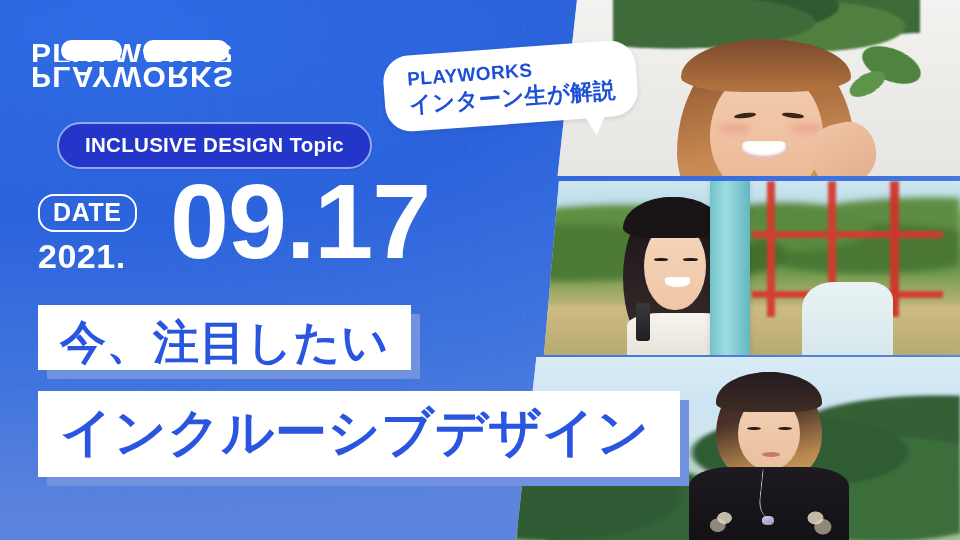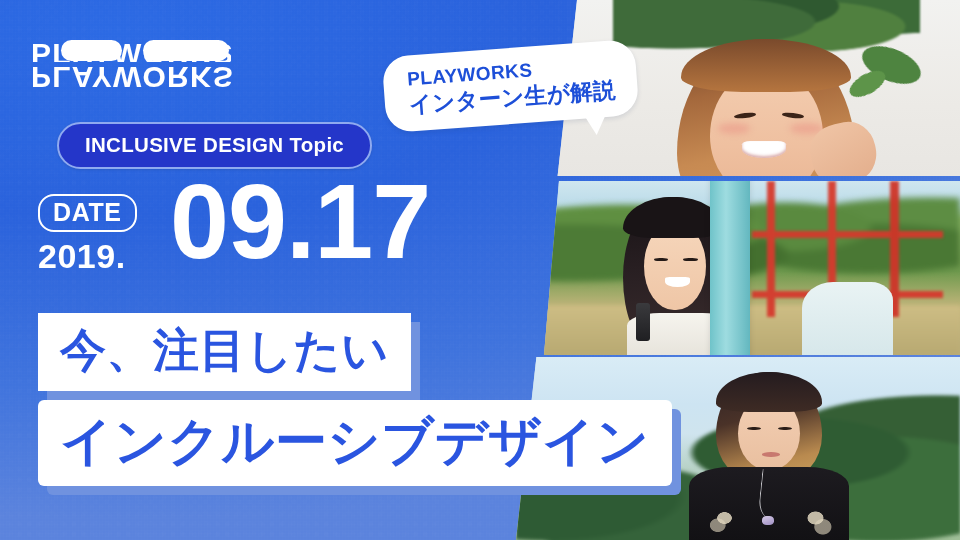--- a/index.html
+++ b/index.html
@@ -212,22 +212,22 @@
     color:#ffffff;font-weight:700;font-size:106px;line-height:106px;letter-spacing:-1px;
     white-space:nowrap;
   }
 
   
   .headline{
     position:absolute;background:#ffffff;color:#2A55E0;
     font-weight:700;white-space:nowrap;
     box-shadow:9px 9px 0 0 #7092DF;
   }
-  #headline-1{left:38px;top:313px;padding:9px 22px 13px 22px;font-size:46px;line-height:56px;letter-spacing:.5px;}
-  #headline-2{left:38px;top:400px;padding:9px 22px 13px 22px;font-size:52px;line-height:64px;letter-spacing:.5px;border-radius:6px;}
+  #headline-1{left:38px;top:305px;padding:9px 22px 0 22px;font-size:46px;line-height:56px;letter-spacing:.5px;}
+  #headline-2{left:38px;top:391px;padding:9px 30px 13px 22px;font-size:52px;line-height:64px;letter-spacing:.5px;}
 
   
   .bubble{
     position:absolute;left:384px;top:48px;
     background:#ffffff;border-radius:26px;
     padding:12px 22px 13px 24px;
     transform:rotate(-4.2deg);
     box-shadow:0 2px 5px rgba(20,40,90,.12);
   }
   .bubble-l1{color:#1D4FD8;font-size:19px;font-weight:700;letter-spacing:.4px;line-height:23px;}
@@ -312,21 +312,21 @@
       <div class="pill pill-a"></div>
       <div class="pill pill-b"></div>
     </div>
   </div>
 
   <div class="badge">INCLUSIVE DESIGN Topic</div>
 
   <div class="date-wrap">
     <div class="date-left">
       <div class="date-chip">DATE</div>
-      <div class="date-year">2019.</div>
+      <div class="date-year">2021.</div>
     </div>
     <div class="date-big">09.17</div>
   </div>
 
   <div class="headline" id="headline-1">今、注目したい</div>
   <div class="headline" id="headline-2">インクルーシブデザイン</div>
 
   <div class="bubble">
     <div class="bubble-l1">PLAYWORKS</div>
     <div class="bubble-l2">インターン生が解説</div>

